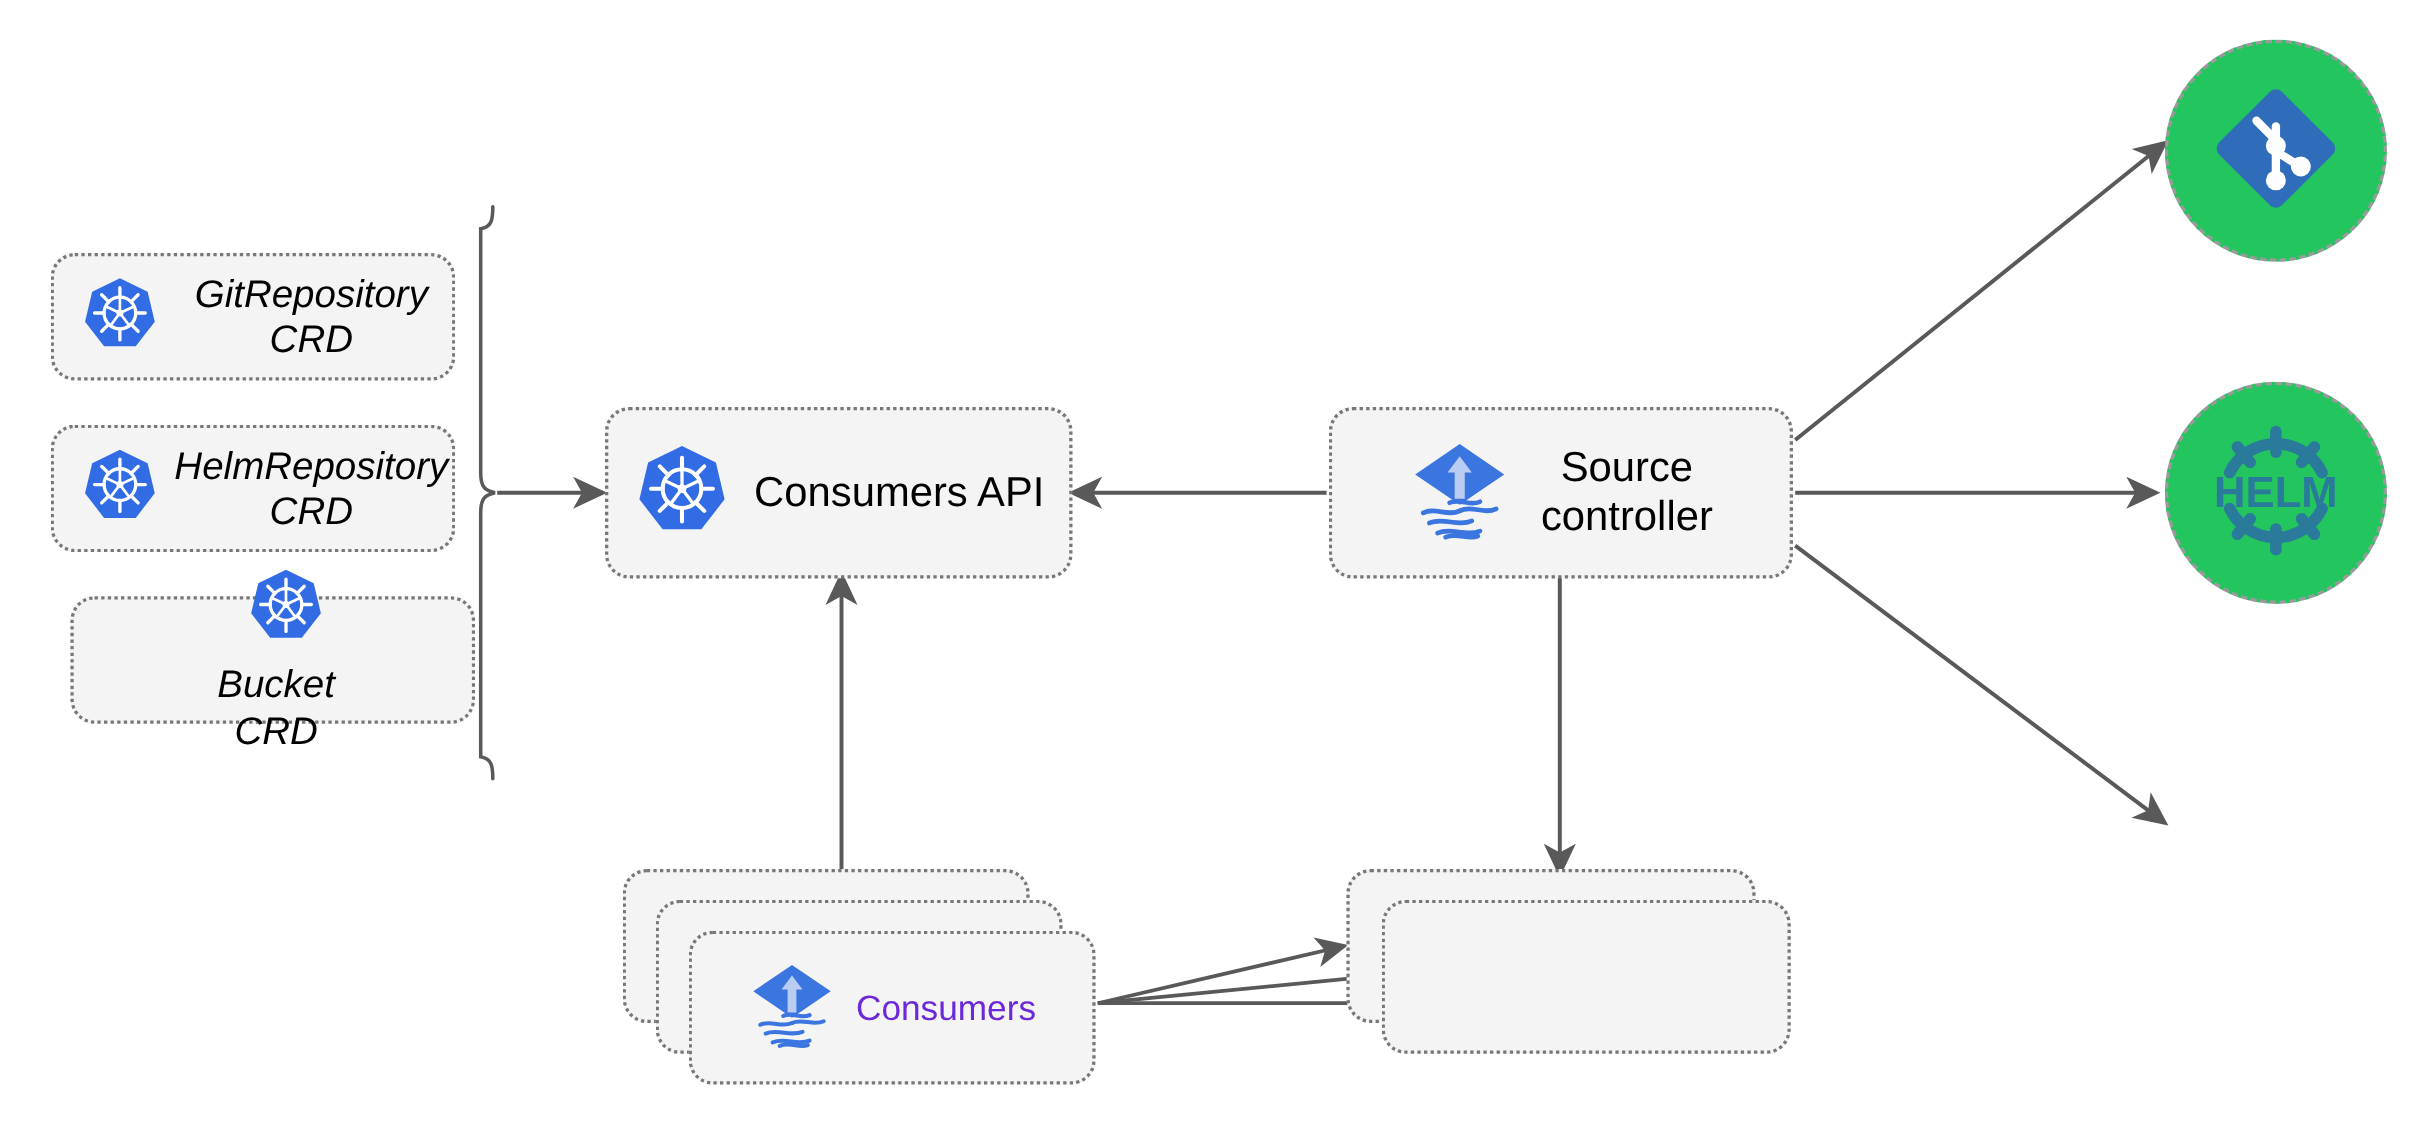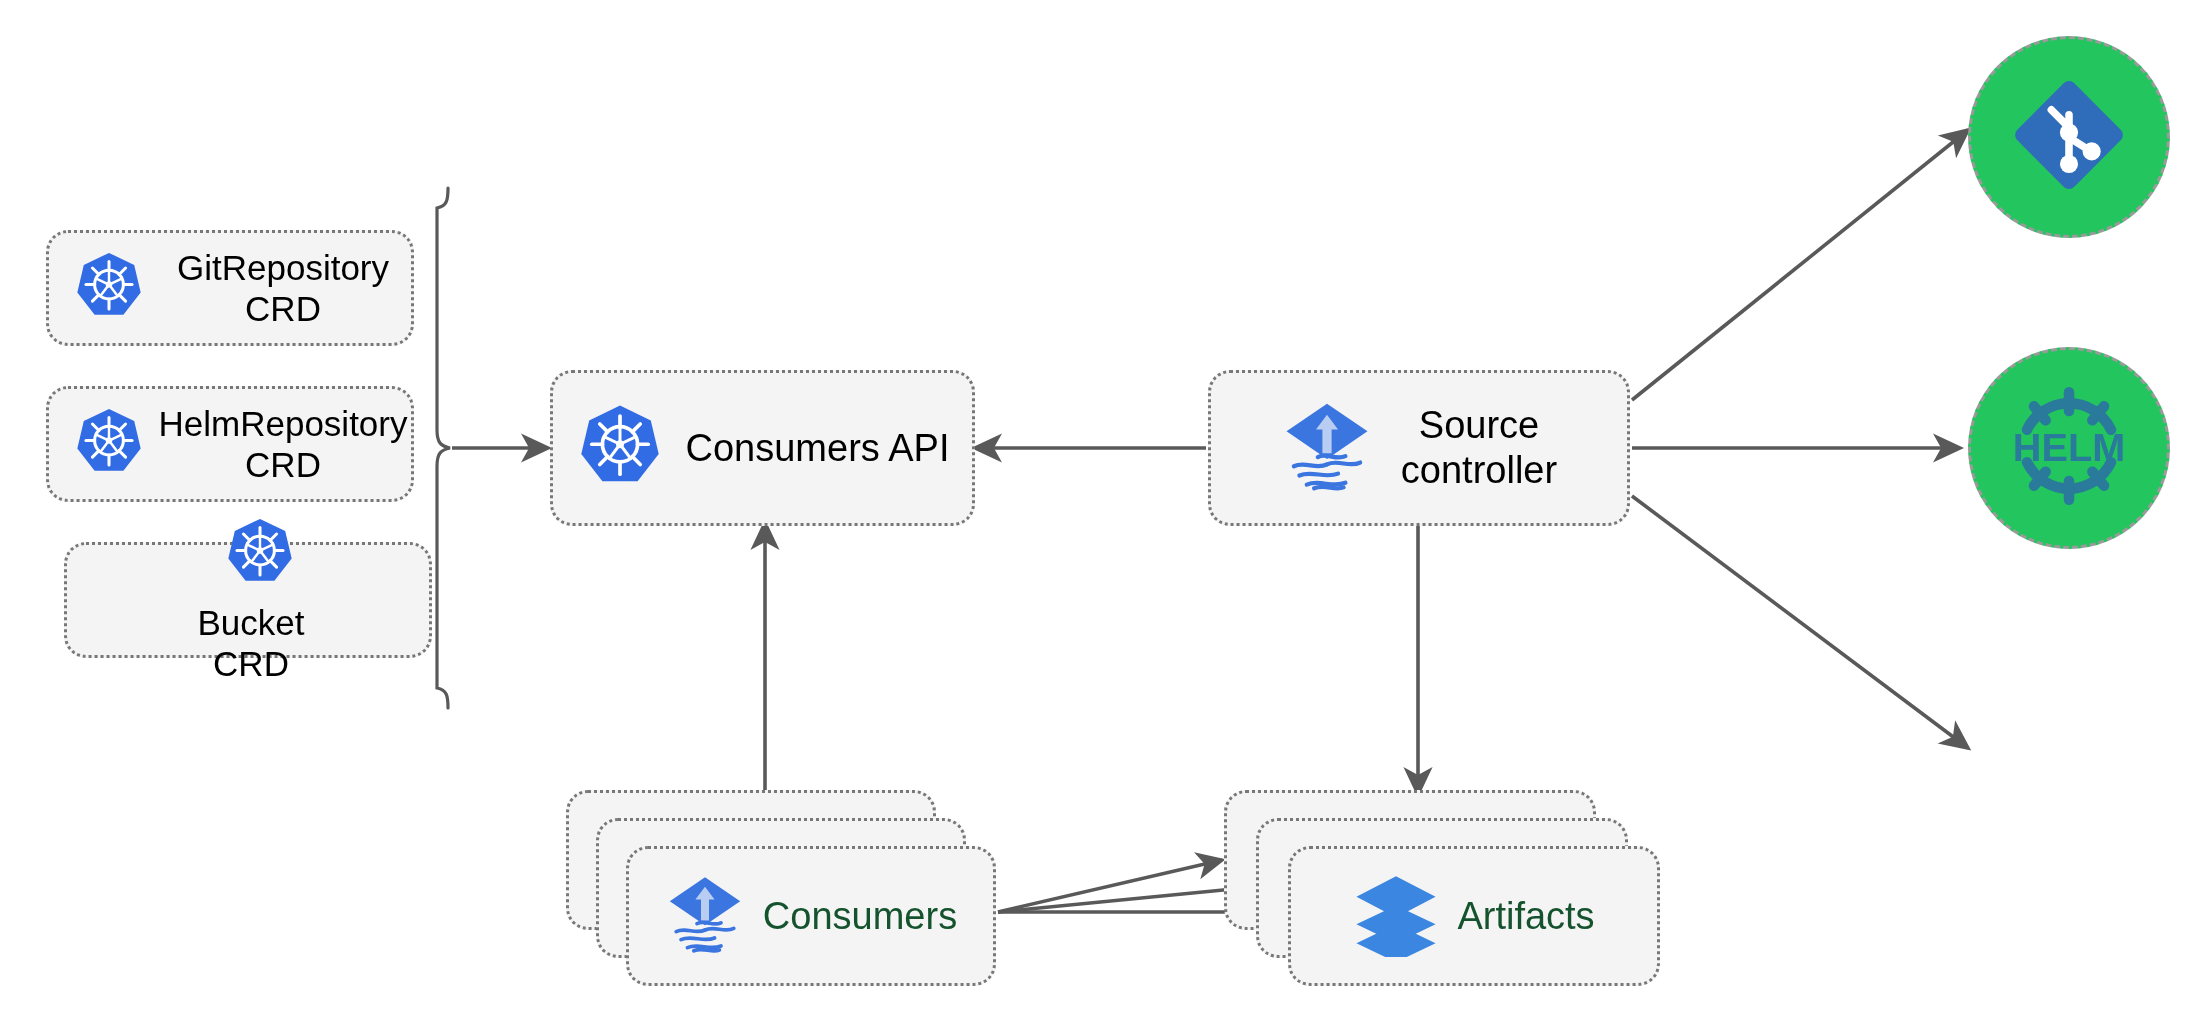--- a/index.html
+++ b/index.html
@@ -45,20 +45,21 @@
     text-align: center;
     line-height: 1.18;
     white-space: pre-line;
   }
   
   .crd {
     width: 368px;
     height: 116px;
     gap: 10px;
     padding-left: 6px;
+    font-style: italic;
   }
   .crd .label { font-size: 35px; flex: 1; }
   .crd .ico { flex: 0 0 auto; margin-left: 18px; }
 
   
   .proc .label { font-size: 38px; }
 
   
   .circle {
     position: absolute;
@@ -87,21 +88,21 @@
     box-sizing: border-box;
     background: #f4f4f4;
     border: 3px dotted #777777;
     border-radius: 22px;
     display: flex;
     flex-direction: row;
     align-items: center;
     justify-content: center;
     gap: 18px;
   }
-  .stack .front .label { font-size: 38px; color: #14532d; }
+  .stack .front .label { font-size: 32px; color: #6d28d9; }
 
   .ico { display: block; }
 </style>
 </head>
 <body>
 
 <div id="canvas">
 
   <svg class="edge-layer" viewBox="0 0 2196 1030" width="2196" height="1030">
     <defs>
@@ -291,30 +292,20 @@
           </g>
         </svg>
       </span>
       <span class="label">Consumers</span>
     </div>
   </div>
 
   <div class="stack" style="left:1224px; top:790px; width:450px; height:200px;">
     <div class="sheet" style="left:0px;  top:0px;  width:372px; height:140px;"></div>
     <div class="sheet" style="left:32px; top:28px; width:372px; height:140px;"></div>
-    <div class="front" style="left:64px; top:56px; width:372px; height:140px;">
-      <span class="ico">
-        <svg width="86" height="86" viewBox="0 0 100 100">
-          <polygon points="50,6 96,30 50,54 4,30" fill="#3b86e0"></polygon>
-          <polygon points="50,40 96,62 50,84 4,62" fill="#3b86e0"></polygon>
-          <polygon points="50,62 96,84 50,106 4,84" fill="#3b86e0"></polygon>
-        </svg>
-      </span>
-      <span class="label">Artifacts</span>
-    </div>
   </div>
 
   <div class="circle" style="left:1968px; top:36px;">
     <span class="ico">
       <svg width="126" height="126" viewBox="0 0 100 100">
         <rect x="18" y="18" width="64" height="64" rx="6" transform="rotate(45 50 50)" fill="#2f6cba"></rect>
         <g stroke="#ffffff" stroke-width="6" stroke-linecap="round" fill="none">
           <line x1="50" y1="34" x2="50" y2="72"></line>
           <line x1="50" y1="52" x2="66" y2="62"></line>
           <line x1="36" y1="30" x2="52" y2="46"></line>

